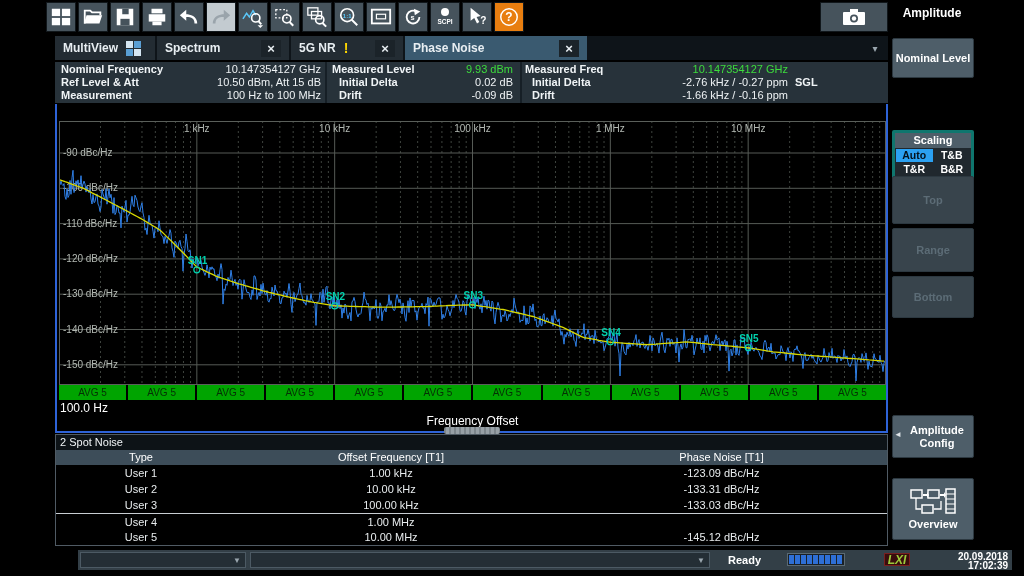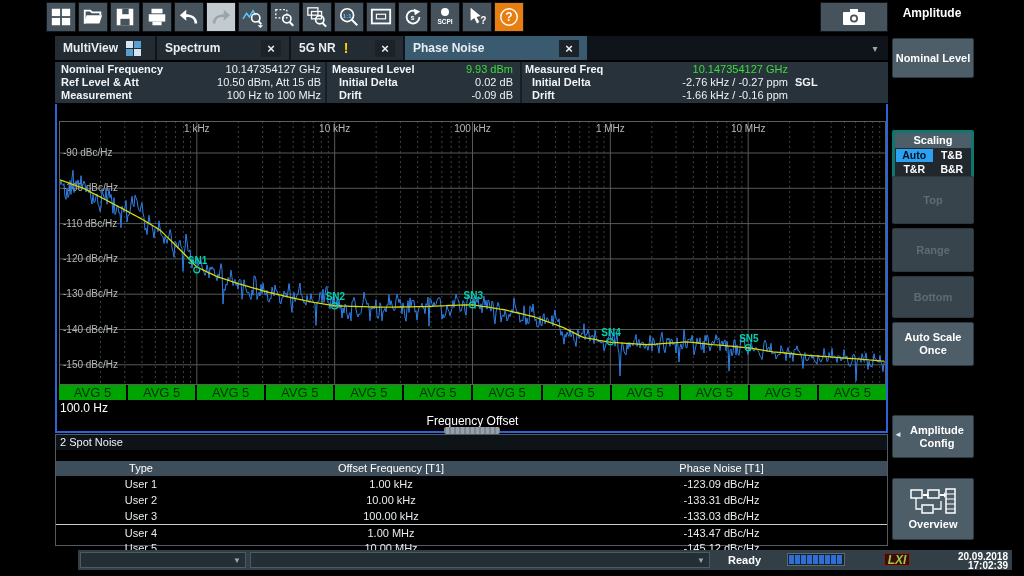--- a/index.html
+++ b/index.html
@@ -42,31 +42,31 @@
   #win1{left:55px;top:104px;width:833px;height:329px;border:2px solid #2e63d8;border-top:none;background:#000;}
   #win1title{left:55px;top:104px;width:833px;height:17px;background:linear-gradient(#3668e2,#2247b5);display:flex;align-items:center;padding:0 5px;}
   #win1title .wt{font-size:11px;font-weight:bold;color:#fff;}
   #legend{margin-left:auto;display:flex;align-items:center;gap:4px;font-size:10px;color:#fff;white-space:nowrap;}
   .dot{width:7px;height:7px;border-radius:50%;display:inline-block;}
   .dot.y{background:#e8e800;} .dot.b{background:#b8d0f0;}
   #plot{left:59px;top:121px;}
   svg text{font-family:"Liberation Sans",sans-serif;}
 
   #avgbar{left:59px;top:385px;width:827px;height:15px;display:flex;gap:2px;background:#000;}
-  .avgseg{flex:1;background:#00a400;color:#053005;font-size:13px;display:flex;align-items:center;justify-content:center;}
+  .avgseg{flex:1;background:#00a400;color:#053005;font-size:10px;display:flex;align-items:center;justify-content:center;}
   #xstart{left:60px;top:401px;font-size:12px;color:#fff;}
   #xstop{left:700px;top:401px;width:186px;text-align:right;font-size:12px;color:#fff;margin-top:40px;}
   #xtitle{left:59px;top:414px;width:827px;text-align:center;font-size:12px;color:#fff;}
   #handle{left:444px;top:427px;width:56px;height:7px;background:#97a0a6;border-radius:2px;
           background-image:repeating-linear-gradient(90deg,#7c858b 0 2px,#97a0a6 2px 5px);}
 
   
   #win2{left:55px;top:434px;width:833px;height:112px;border:1px solid #505b64;background:#000;}
   #win2 .wtitle{height:15px;line-height:15px;background:#0d1317;color:#f0f4f6;font-size:11px;padding-left:4px;}
-  .sgrid{display:grid;grid-template-columns:170px 330px 331px;margin-top:11px;}
+  .sgrid{display:grid;grid-template-columns:170px 330px 331px;}
   #spot-head{background:#3d4d59;height:15px;}
   #spot-head div{font-size:11px;color:#fff;text-align:center;line-height:15px;}
   .srow{display:grid;grid-template-columns:170px 330px 331px;height:16px;}
   .srow.sep{border-top:1px solid #c8cdd2;}
   .scell{font-size:11px;color:#e8ecee;text-align:center;line-height:16px;}
 
   
   #menu-title{left:890px;top:6px;width:84px;text-align:center;font-size:12px;font-weight:bold;color:#fff;}
   .skey{position:absolute;left:892px;width:82px;background:#4e5e69;border:1px solid #2c3840;border-radius:2px;
         color:#fff;font-size:11px;font-weight:bold;display:flex;align-items:center;justify-content:center;
@@ -416,21 +416,20 @@
           <div class="scell">-133.31 dBc/Hz</div>
         </div>
         <div class="srow">
           <div class="scell">User 3</div>
           <div class="scell">100.00 kHz</div>
           <div class="scell">-133.03 dBc/Hz</div>
         </div>
         <div class="srow sep">
           <div class="scell">User 4</div>
           <div class="scell">1.00 MHz</div>
-          <div class="scell">-143.47 dBc/Hz</div>
         </div>
         <div class="srow">
           <div class="scell">User 5</div>
           <div class="scell">10.00 MHz</div>
           <div class="scell">-145.12 dBc/Hz</div>
         </div>
       </div>
   </div>
 
   <div class="skey" style="top:38px;height:40px">Nominal Level</div>
@@ -439,21 +438,20 @@
     <div class="sgrid2">
       <div class="scell2 sel">Auto</div>
       <div class="scell2">T&amp;B</div>
       <div class="scell2">T&amp;R</div>
       <div class="scell2">B&amp;R</div>
     </div>
   </div>
   <div class="skey disabled" style="top:176px;height:48px">Top</div>
   <div class="skey disabled" style="top:228px;height:44px">Range</div>
   <div class="skey disabled" style="top:276px;height:42px">Bottom</div>
-  <div class="skey" style="top:322px;height:44px">Auto Scale Once</div>
   <span id="collapse">◄</span>
   <div class="skey" style="top:415px;height:43px;padding-left:10px">Amplitude Config</div>
   <div class="skey" id="overview-btn" style="top:478px;height:62px">
     <svg width="46" height="28" viewBox="0 0 46 28">
       <rect x="1" y="2" width="11" height="8" fill="none" stroke="#fff" stroke-width="1.5"></rect>
       <rect x="18" y="2" width="11" height="8" fill="none" stroke="#fff" stroke-width="1.5"></rect>
       <rect x="36" y="1" width="9" height="24" fill="none" stroke="#fff" stroke-width="1.5"></rect>
       <line x1="36" y1="6" x2="45" y2="6" stroke="#fff"></line>
         <line x1="36" y1="11" x2="45" y2="11" stroke="#fff"></line>
         <line x1="36" y1="16" x2="45" y2="16" stroke="#fff"></line>

